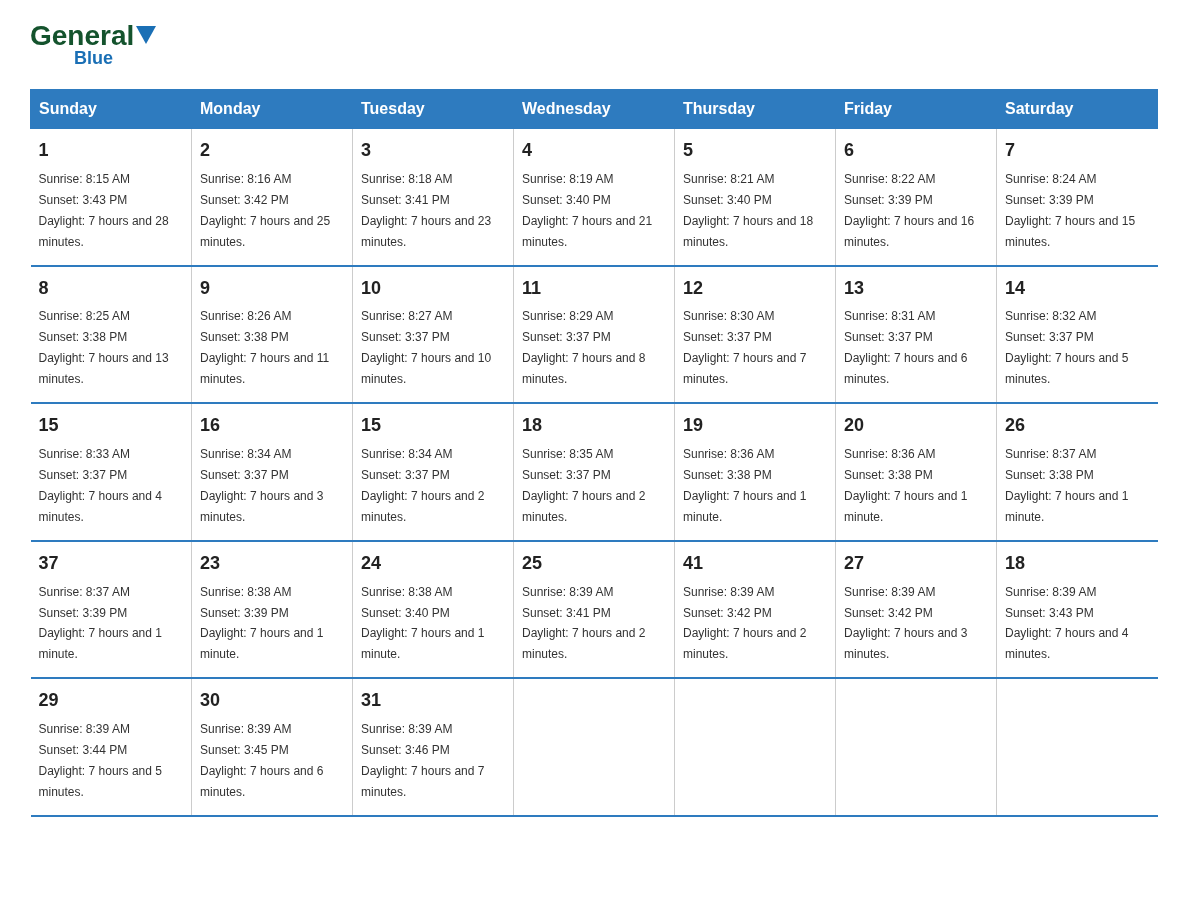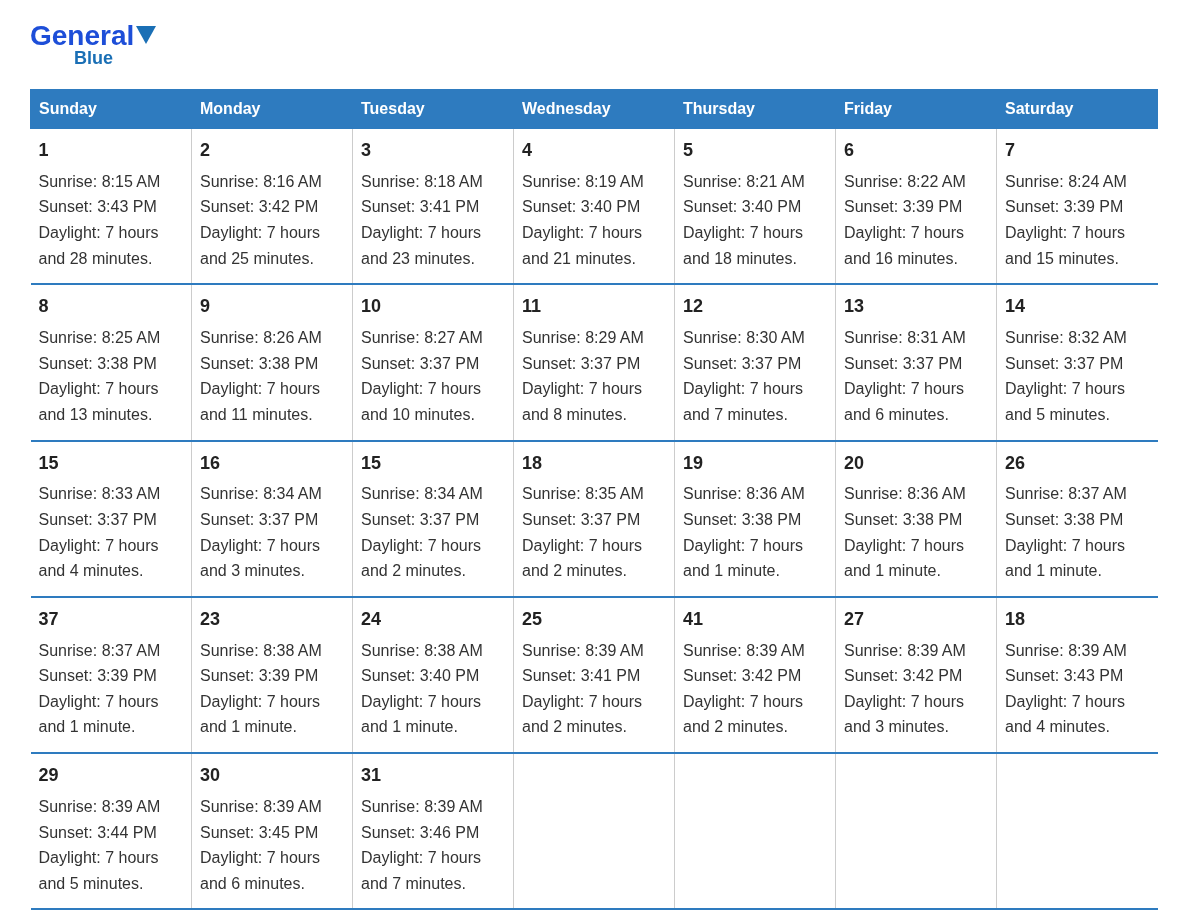--- a/index.html
+++ b/index.html
@@ -22,21 +22,21 @@
       flex-direction: column;
       align-items: flex-start;
     }
     .logo-text {
       display: flex;
       align-items: center;
       font-size: 28px;
       font-weight: bold;
       color: #333;
     }
-    .logo-general { color: #1d4ed8; }
+    .logo-general { color: #14532d; }
     .logo-subtitle {
       color: #1a6fb5;
       font-size: 18px;
       font-weight: bold;
       margin-top: -4px;
       padding-left: 4px;
       margin-left: 40px;
     }
     .title-block {
       text-align: right;
@@ -82,21 +82,21 @@
     tbody td:first-child { border-left: none; }
     tbody td:last-child { border-right: none; }
     .day-num {
       font-size: 18px;
       font-weight: bold;
       color: #222;
       display: block;
       margin-bottom: 4px;
     }
     .day-info {
-      font-size: 16px;
+      font-size: 12px;
       color: #333;
       line-height: 1.6;
     }
     .empty-cell {
       background: #fff;
     }
   </style>
 </head>
 <body>
 

